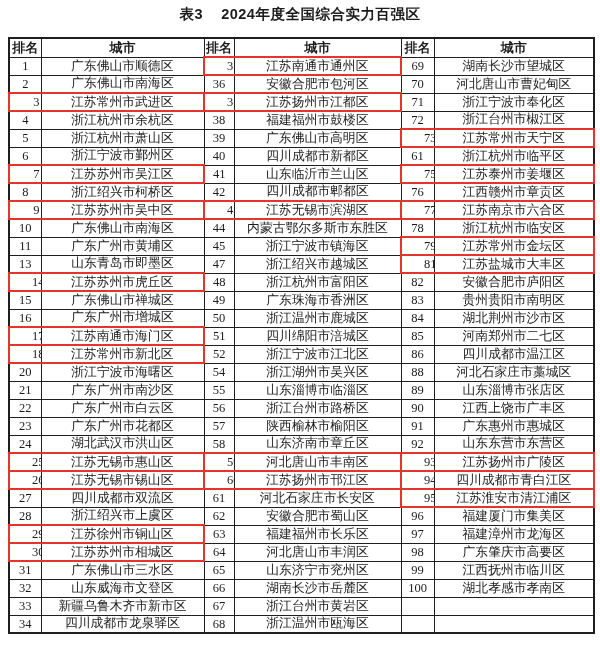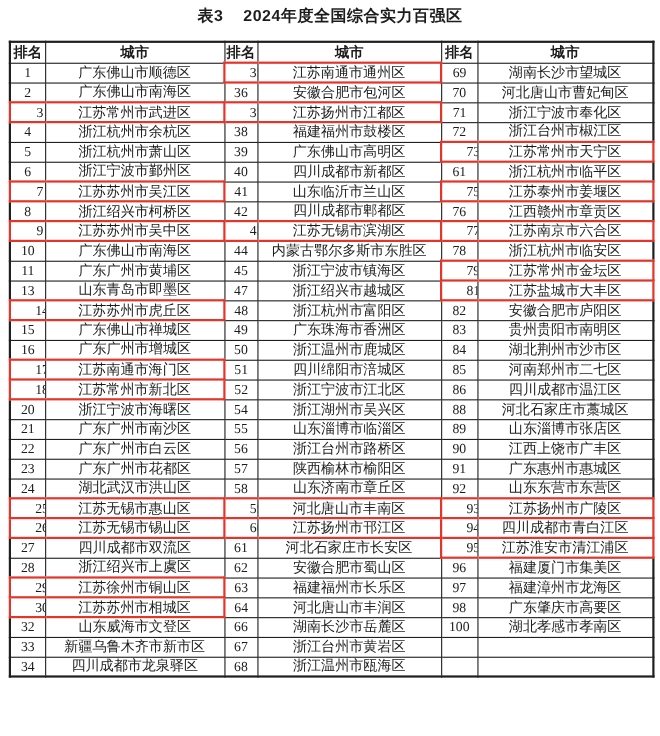--- a/index.html
+++ b/index.html
@@ -278,20 +278,28 @@
       </tr>
       <tr>
         <td class="rank hl-l">30</td>
         <td class="city hl-r">江苏苏州市相城区</td>
         <td class="rank">64</td>
         <td class="city">河北唐山市丰润区</td>
         <td class="rank">98</td>
         <td class="city">广东肇庆市高要区</td>
       </tr>
       <tr>
+        <td class="rank">31</td>
+        <td class="city">广东佛山市三水区</td>
+        <td class="rank">65</td>
+        <td class="city">山东济宁市兖州区</td>
+        <td class="rank">99</td>
+        <td class="city">江西抚州市临川区</td>
+      </tr>
+      <tr>
         <td class="rank">32</td>
         <td class="city">山东威海市文登区</td>
         <td class="rank">66</td>
         <td class="city">湖南长沙市岳麓区</td>
         <td class="rank">100</td>
         <td class="city">湖北孝感市孝南区</td>
       </tr>
       <tr>
         <td class="rank">33</td>
         <td class="city">新疆乌鲁木齐市新市区</td>

